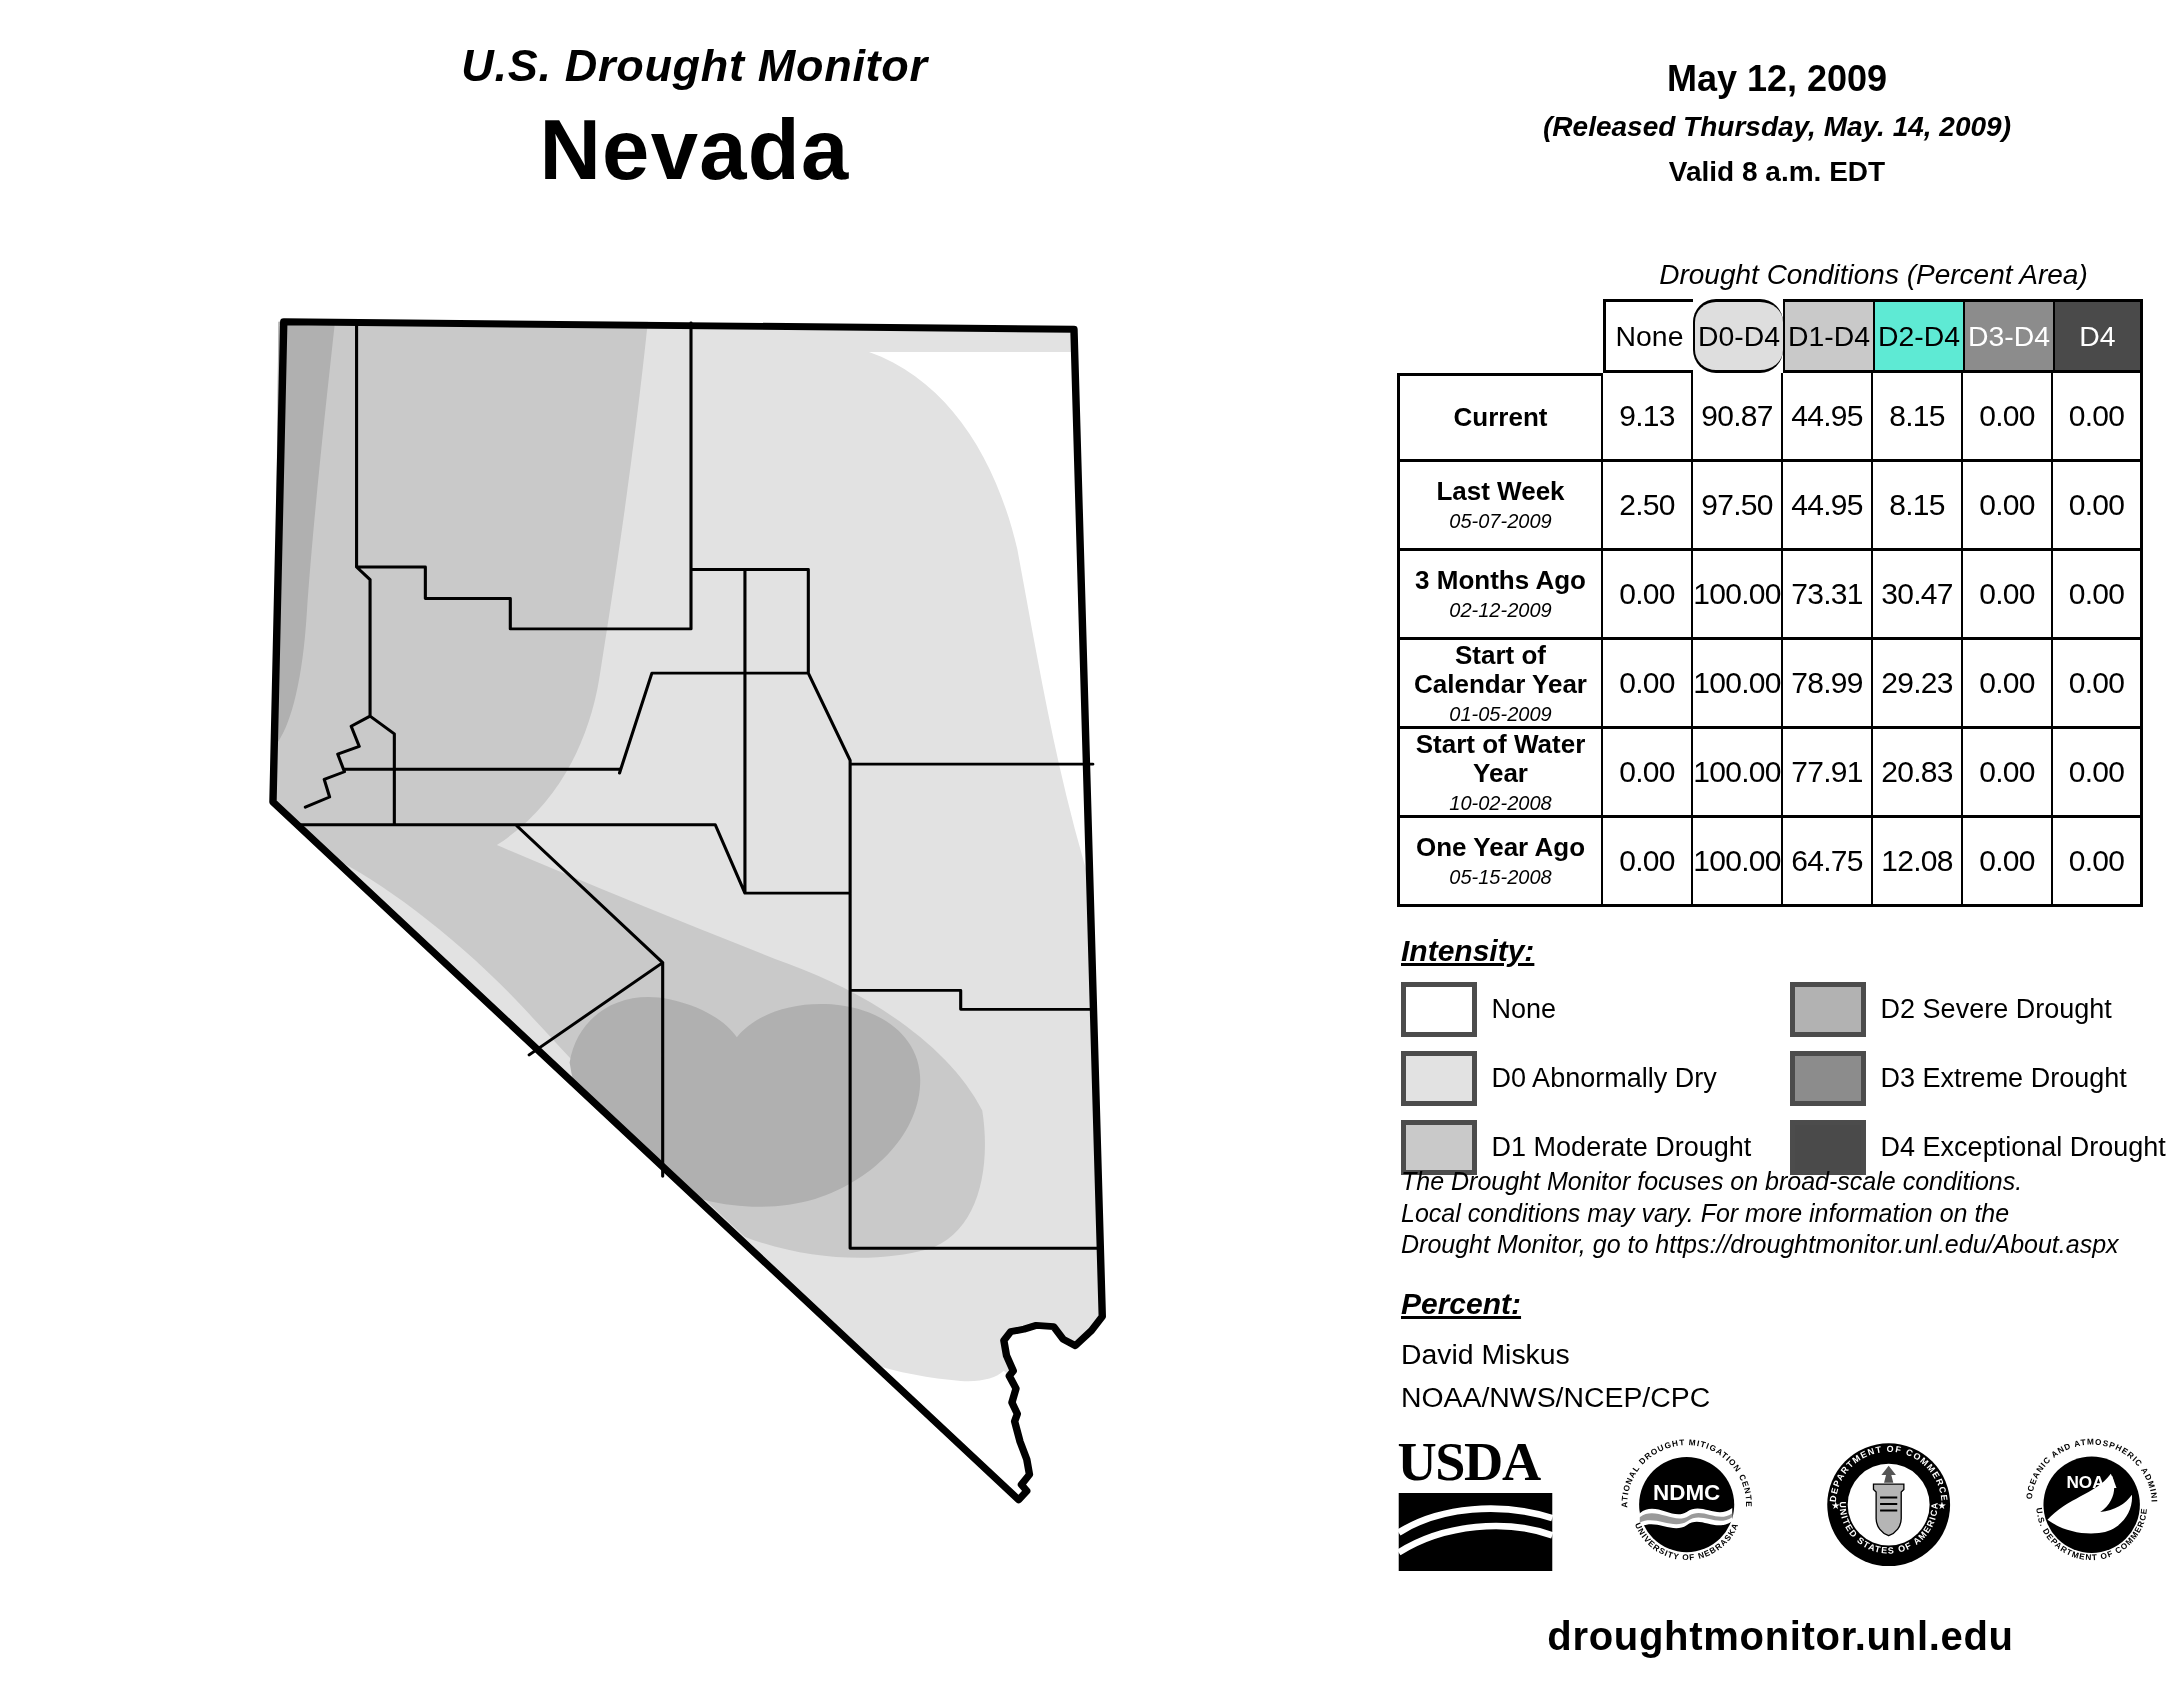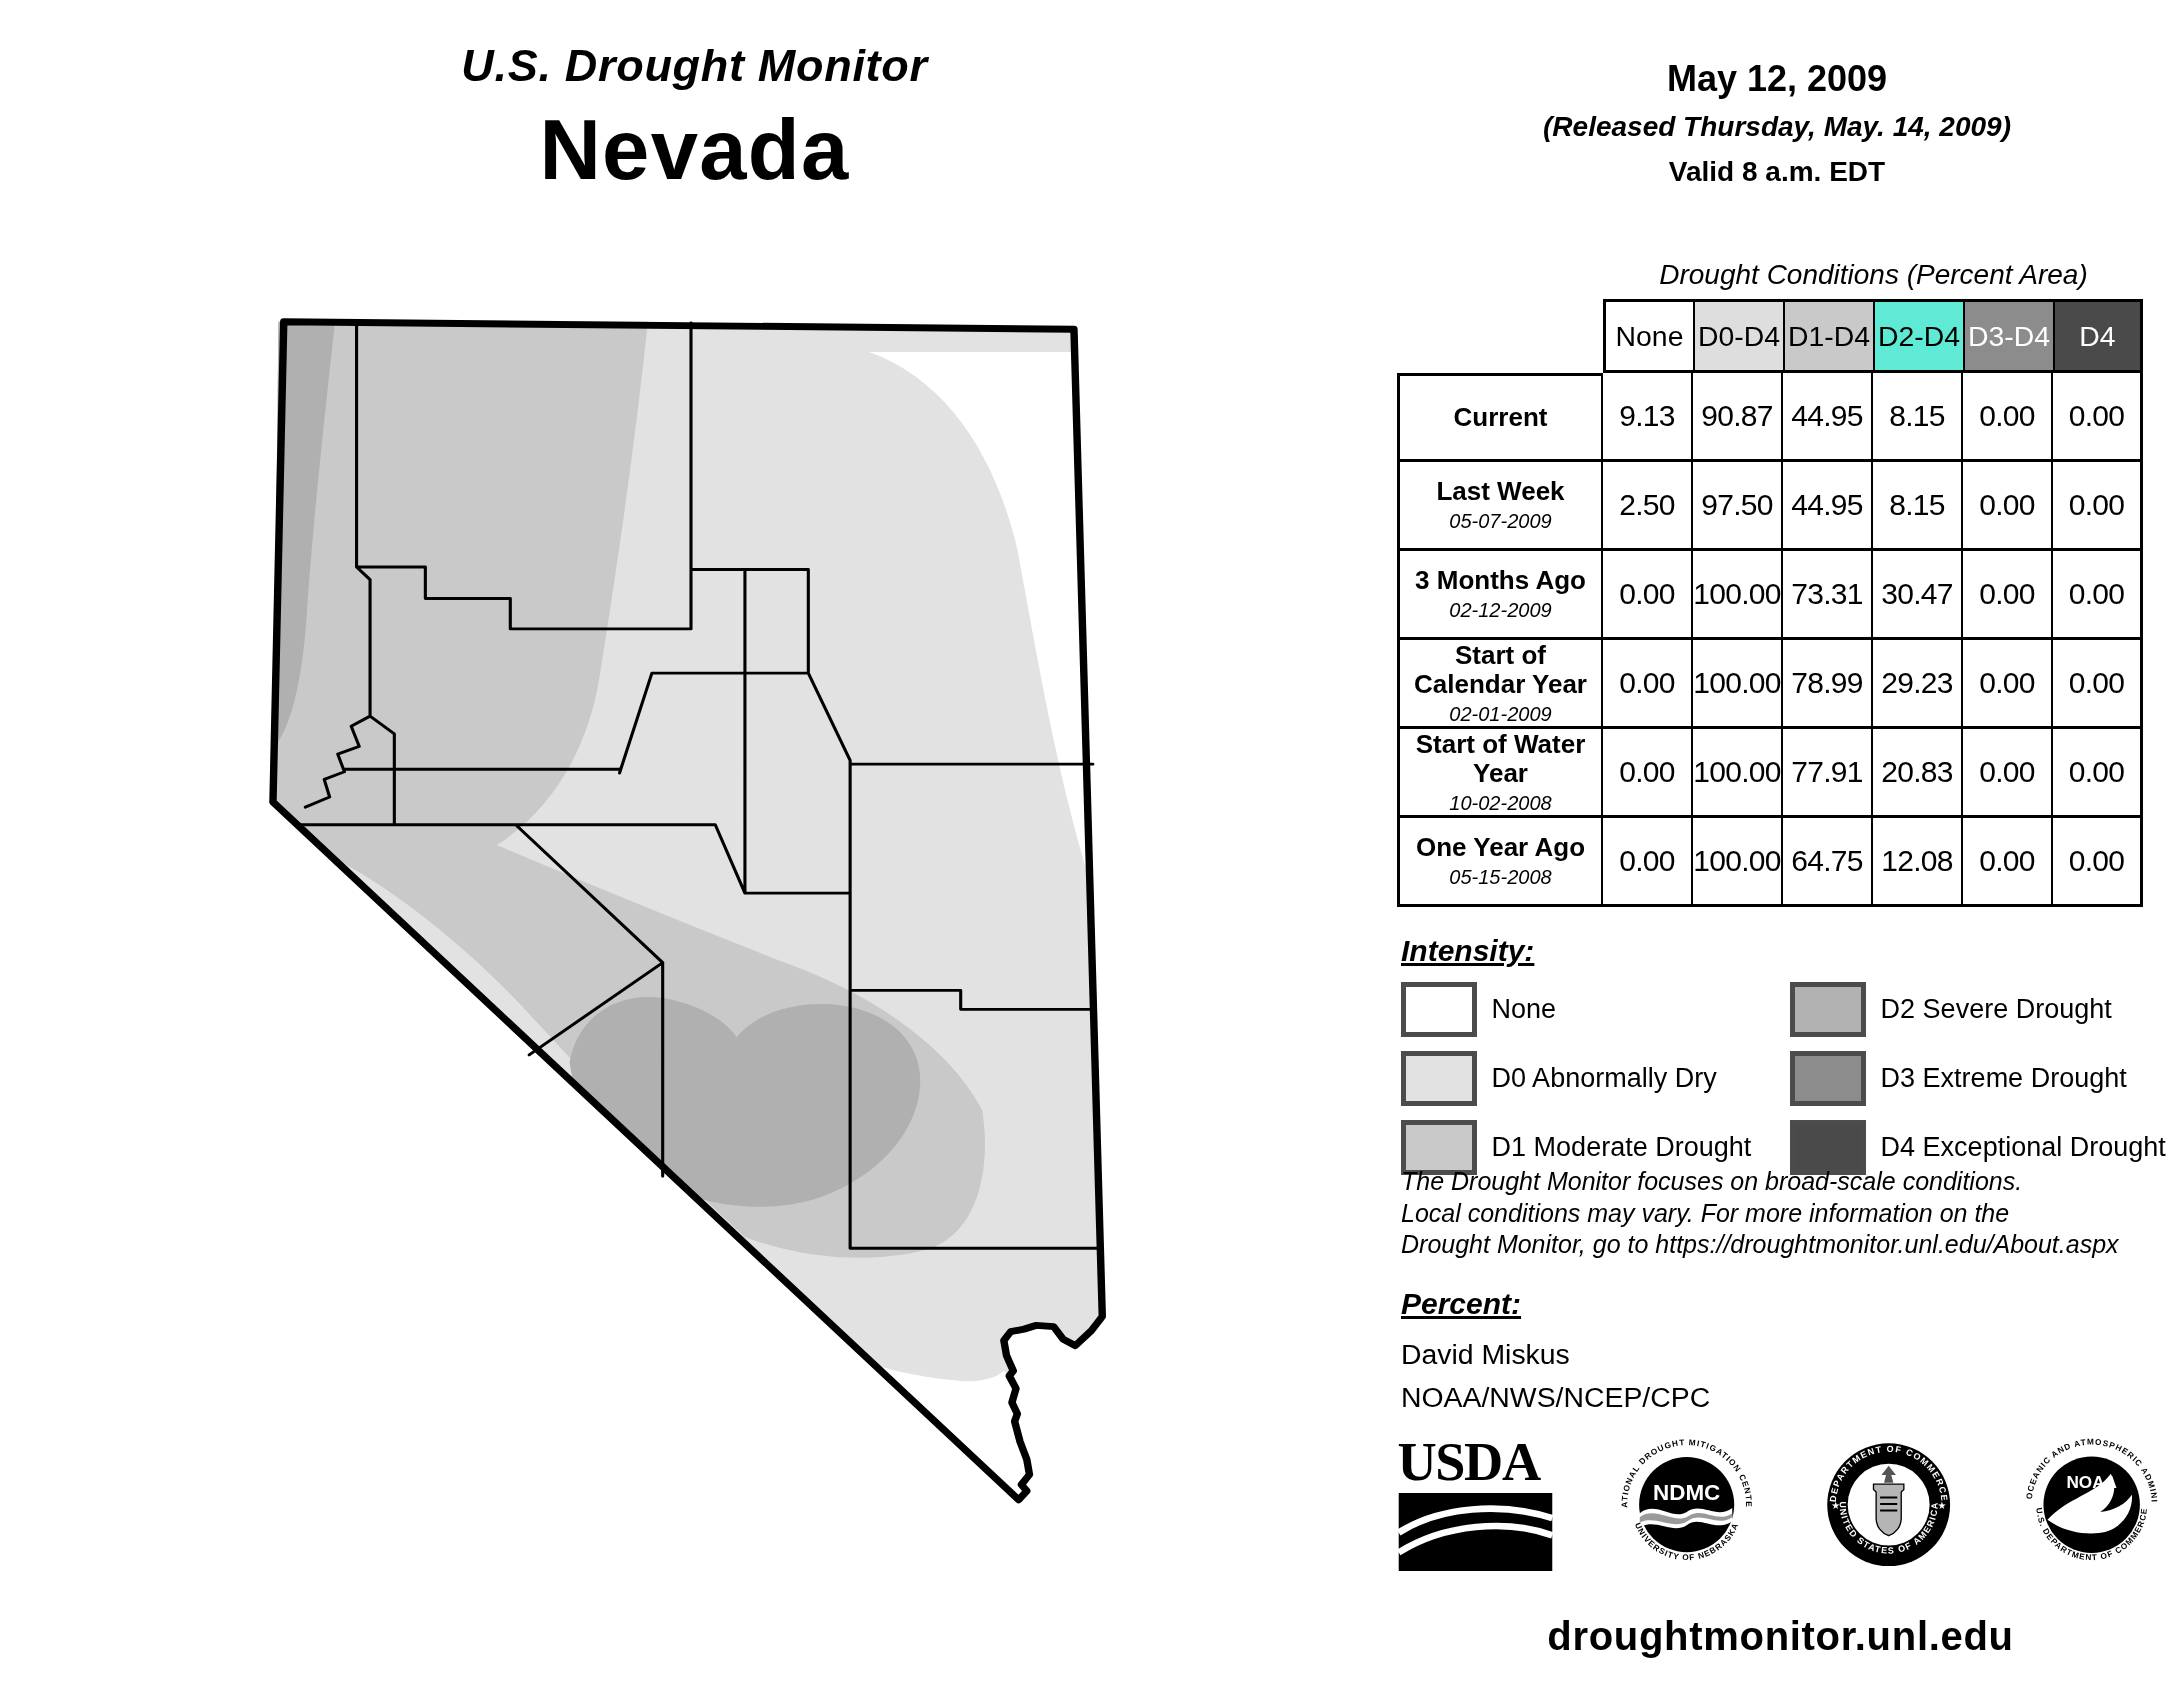--- a/index.html
+++ b/index.html
@@ -89,21 +89,21 @@
     <div class="date-main">May 12, 2009</div>
     <div class="date-released">(Released Thursday, May. 14, 2009)</div>
     <div class="date-valid">Valid 8 a.m. EDT</div>
   </div>
 
   <div class="tbl-caption">Drought Conditions (Percent Area)</div>
 
   <div class="tbl">
     <div class="h-spacer"></div>
     <div class="h-cell first" style="background-color: rgb(255, 255, 255);">None</div>
-    <div class="h-cell" style="background-color: rgb(222, 222, 222);">D0-D4</div>
+    <div class="h-cell" style="background-color: rgb(222, 222, 222); border-radius: 23px;">D0-D4</div>
     <div class="h-cell" style="background-color: rgb(201, 201, 201);">D1-D4</div>
     <div class="h-cell" style="background-color: #5eead4;">D2-D4</div>
     <div class="h-cell dark" style="background-color: rgb(140, 140, 140);">D3-D4</div>
     <div class="h-cell dark last" style="background-color: rgb(74, 74, 74);">D4</div>
 
     <div class="r-label row0">
       <span>Current</span>
     </div>
     <div class="r-cell">9.13</div>
     <div class="r-cell">90.87</div>
@@ -129,21 +129,21 @@
     </div>
     <div class="r-cell">0.00</div>
     <div class="r-cell">100.00</div>
     <div class="r-cell">73.31</div>
     <div class="r-cell">30.47</div>
     <div class="r-cell">0.00</div>
     <div class="r-cell last">0.00</div>
 
     <div class="r-label">
       <span>Start of Calendar Year</span>
-      <span class="r-date">02-01-2009</span>
+      <span class="r-date">01-05-2009</span>
     </div>
     <div class="r-cell">0.00</div>
     <div class="r-cell">100.00</div>
     <div class="r-cell">78.99</div>
     <div class="r-cell">29.23</div>
     <div class="r-cell">0.00</div>
     <div class="r-cell last">0.00</div>
 
     <div class="r-label">
       <span>Start of Water Year</span>

